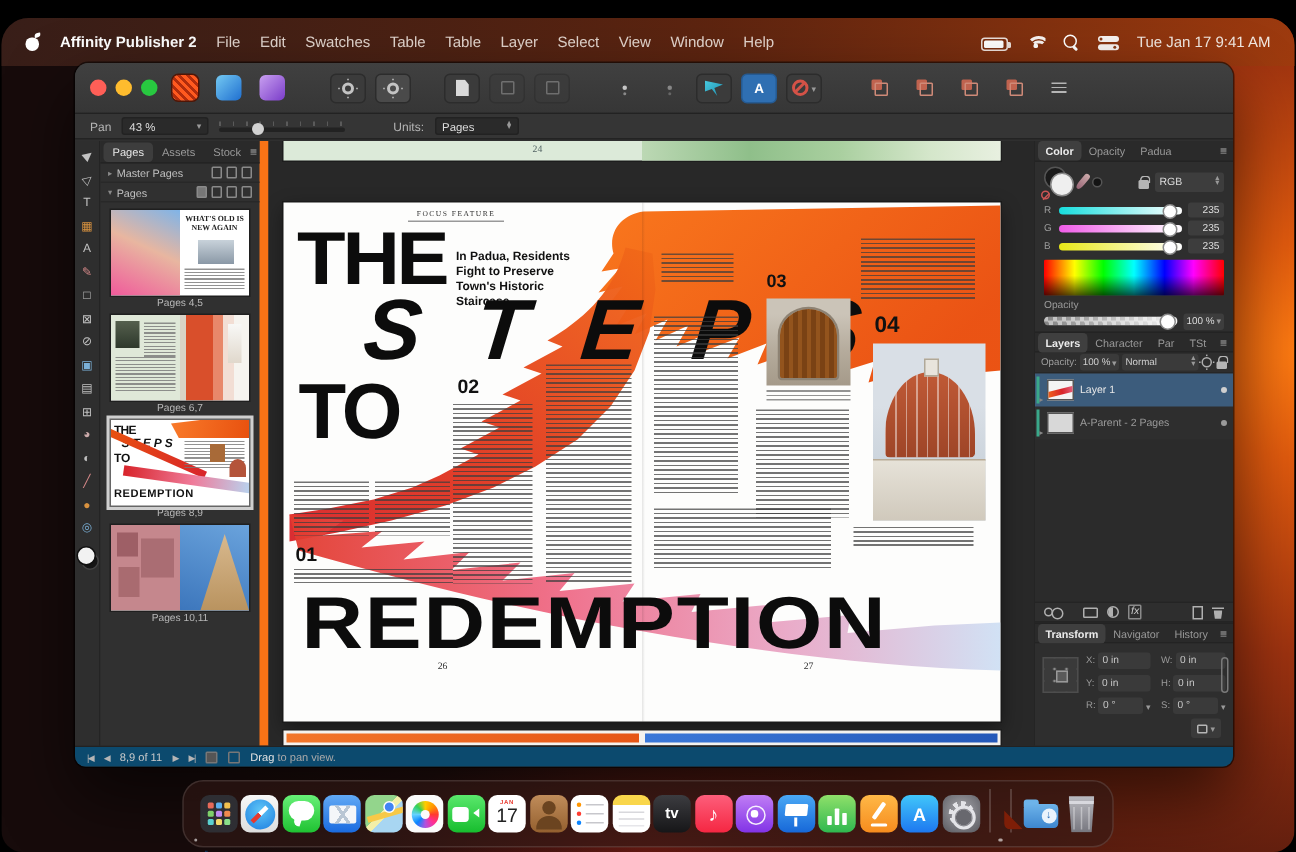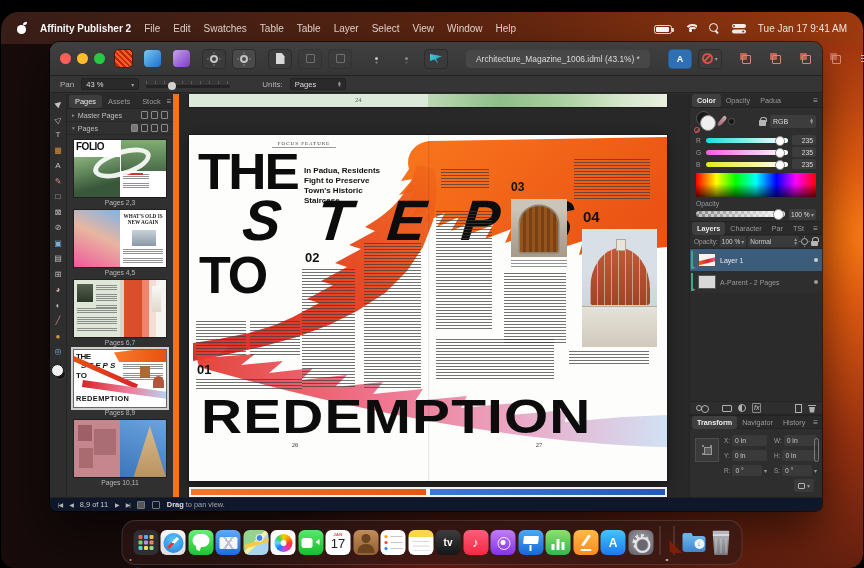--- a/index.html
+++ b/index.html
@@ -177,25 +177,25 @@
 .tcontent{height:68px;background:#2e2e2e;padding:6px 5px 0;display:flex;gap:5px;position:relative;flex:none}
 .anchor{width:24px;height:24px;background:#3a3a3a;border:1px solid #4d4d4d;margin-top:3px;flex:none;background-image:radial-gradient(circle,#8a8a8a .9px,transparent 1.1px);background-size:8px 8px;background-position:3px 3px;position:relative}
 .anchor::after{content:"";position:absolute;left:8px;top:8px;width:6px;height:6px;background:#5a5a5a;border:1px solid #999}
 .fgrid{flex:1;display:grid;grid-template-columns:1fr 1fr;gap:4px 7px;align-content:start}
 .fld{display:flex;align-items:center;gap:2px;font-size:6.4px;color:#9a9a9a}
 .fbox{flex:1;height:11px;background:#3a3a3a;border-radius:2px;color:#c8c8c8;font-size:6.8px;display:flex;align-items:center;padding:0 3px}
 .vlink{position:absolute;right:3px;top:9px;width:5px;height:24px;border:1px solid #7a7a7a;border-radius:3px}
 .tfbtn{position:absolute;right:8px;bottom:5px;width:20px;height:13px;background:#3a3a3a;border-radius:2px;display:flex;align-items:center;justify-content:center;gap:2px;color:#bbb}
 .tfbtn .bx{width:7px;height:6px;border:1px solid #b5b5b5;border-radius:1px}
 
-.statusbar{position:absolute;bottom:0;height:14px;left:0;right:0;background:#0f172a;border-top:1px solid #222;display:flex;align-items:center;font-size:7.4px;color:#aaa;gap:7px;padding:0 8px;border-radius:0 0 7px 7px}
+.statusbar{position:absolute;bottom:0;height:14px;left:0;right:0;background:#0c4a6e;border-top:1px solid #222;display:flex;align-items:center;font-size:7.4px;color:#aaa;gap:7px;padding:0 8px;border-radius:0 0 7px 7px}
 .sbi{font-size:6px;color:#b5b5b5;letter-spacing:-1px}
 .sbsq{width:8px;height:8px;border:1px solid #777;border-radius:1px}
 .sbsq.f{background:#555}
-.hintb{font-weight:700;color:#e2e2e2}
+.hintb{font-weight:400;color:#e2e2e2}
 
 .dock{position:absolute;left:50%;bottom:3px;transform:translateX(-50%);height:45px;display:flex;align-items:flex-end;gap:2.5px;padding:4px 8px 9px;background:rgba(52,26,22,.58);border:1px solid rgba(255,255,255,.12);border-radius:14px}
 .dkw{position:relative;flex:none}
 .rundot{position:absolute;left:50%;bottom:-6px;width:2.5px;height:2.5px;margin-left:-1.25px;border-radius:50%;background:rgba(255,255,255,.6)}
 .dk{width:25px;height:25px;border-radius:6px;position:relative;overflow:hidden;flex:none}
 .dsep{width:1px;height:29px;background:rgba(255,255,255,.22);margin:0 4px;flex:none}
 .ctr{position:absolute;inset:0;display:flex;align-items:center;justify-content:center}
 .d-fnd{background:linear-gradient(180deg,#8ed0f8,#3aa2ee)}
 .d-fnd::before{content:"";position:absolute;top:0;bottom:0;right:0;width:50%;background:linear-gradient(180deg,#2c8fe0,#1266c8)}
 .d-fnd::after{content:"";position:absolute;left:6px;right:6px;top:12px;height:7px;border:1.4px solid #10365c;border-top:none;border-radius:0 0 7px 7px}
@@ -323,21 +323,20 @@
       <span style="width:12px"></span>
       <span class="tbtn" style="background:none;border:none">
           <span class="pinico"></span>
         </span>
       <span class="tbtn dim" style="background:none;border:none">
           <span class="pinico"></span>
         </span>
       <span class="tbtn">
           <span class="tealptr"></span>
         </span>
-      <span class="docpill">Architecture_Magazine_1006.idml (43.1%) *</span>
       <span class="tbtn abtn">A</span>
       <span class="tbtn">
           <span class="noicon"></span>
           <span class="chev">▾</span>
         </span>
       <span style="width:14px"></span>
       <span class="tbtn" style="background:none;border:none">
           <span class="dupico"></span>
         </span>
       <span class="tbtn" style="background:none;border:none">
@@ -416,31 +415,20 @@
         </div>
         <div class="prow">
           <span class="caret">▾</span>
           <span>Pages</span>
           <span class="mini mfirst" style="background:#777"></span>
           <span class="mini"></span>
           <span class="mini"></span>
           <span class="mini"></span>
         </div>
         <div class="plist">
-          <div class="thumbw">
-            <div class="thumb">
-              <span class="abs" style="left:0;top:17px;width:46px;height:40px;background:linear-gradient(165deg,#8ab57e,#39573a 70%)"></span>
-              <span class="abs" style="left:47px;top:0;width:45px;height:31px;background:linear-gradient(180deg,#7fae72,#4c6b4a)"></span>
-              <span class="abs" style="left:2px;top:1px;font-size:10px;font-weight:700;letter-spacing:-.5px;color:#111">FOLIO</span>
-              <span class="abs glt" style="left:49px;top:34px;width:26px;height:14px"></span>
-              <span class="abs" style="left:49px;top:33px;width:20px;height:2px;background:#c33"></span>
-              <span class="abs" style="left:18px;top:10px;width:60px;height:26px;border:5px solid rgba(255,255,255,.9);border-radius:50%;transform:rotate(-18deg)"></span>
-            </div>
-            <span class="tlabel">Pages 2,3</span>
-          </div>
           <div class="thumbw">
             <div class="thumb">
               <span class="abs" style="left:0;top:0;width:46px;height:57px;background:linear-gradient(205deg,#7fb4e8 0%,#e8b6a0 45%,#f05a9b 100%)"></span>
               <span class="abs" style="left:49px;top:4px;width:40px;height:12px;font-family:'Liberation Serif',serif;font-size:5.2px;font-weight:700;text-align:center;color:#222;line-height:1.15">WHAT'S OLD IS NEW AGAIN</span>
               <span class="abs" style="left:58px;top:20px;width:24px;height:16px;background:linear-gradient(180deg,#c8d2da,#8a98a6)"></span>
               <span class="abs glt" style="left:49px;top:39px;width:40px;height:15px"></span>
             </div>
             <span class="tlabel">Pages 4,5</span>
           </div>
           <div class="thumbw">

